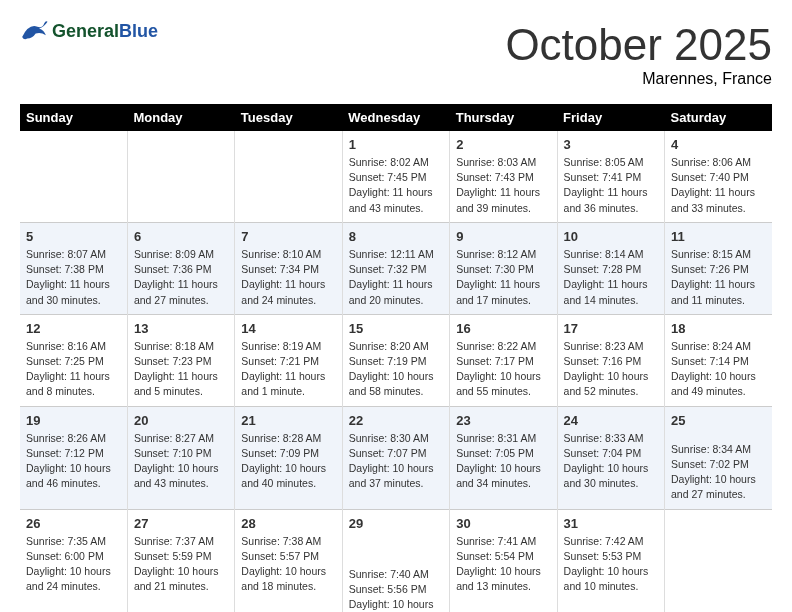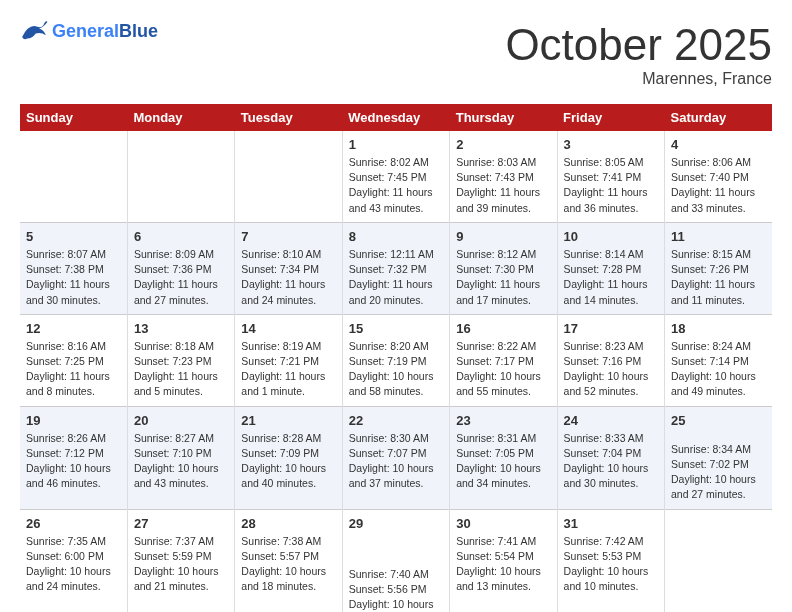--- a/index.html
+++ b/index.html
@@ -14,37 +14,37 @@
       display: flex;
       justify-content: space-between;
       align-items: flex-start;
       margin-bottom: 16px;
     }
     .logo {
       display: flex;
       align-items: center;
       gap: 4px;
     }
-    .logo-text-general { font-size: 18px; font-weight: bold; color: #3b82f6; margin-top: 17px; }
+    .logo-text-general { font-size: 18px; font-weight: bold; color: #14532d; margin-top: 17px; }
     .logo-text-blue { font-size: 18px; font-weight: bold; color: #2255a4; }
     .logo-bird {
       width: 28px;
       height: 22px;
     }
     .title-block { text-align: right; }
     .month-title { font-size: 44px; font-weight: normal; color: #333; }
-    .location { font-size: 16px; color: #404040; }
+    .location { font-size: 16px; color: #000000; }
 
     table {
       width: 100%;
       border-collapse: collapse;
       table-layout: fixed;
     }
     thead tr th {
-      background-color: #b91c1c;
+      background-color: #000000;
       color: #fff;
       text-align: left;
       padding: 6px 6px;
       font-size: 13px;
       font-weight: bold;
     }
     tbody tr {
       border-bottom: 1px solid #ccc;
     }
     tbody tr:nth-child(odd) { background-color: #fff; }

